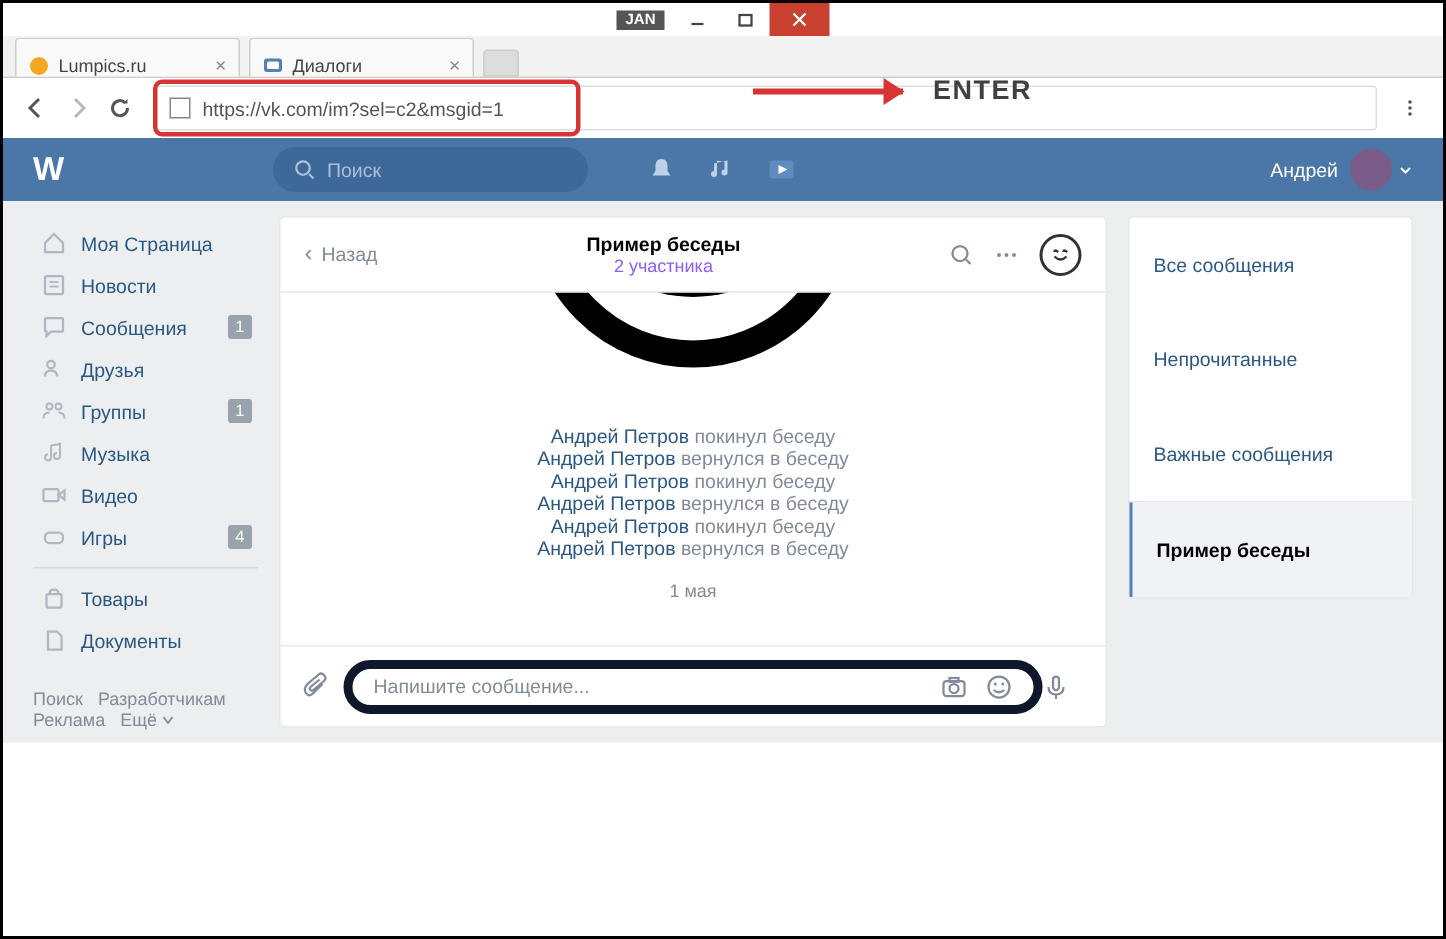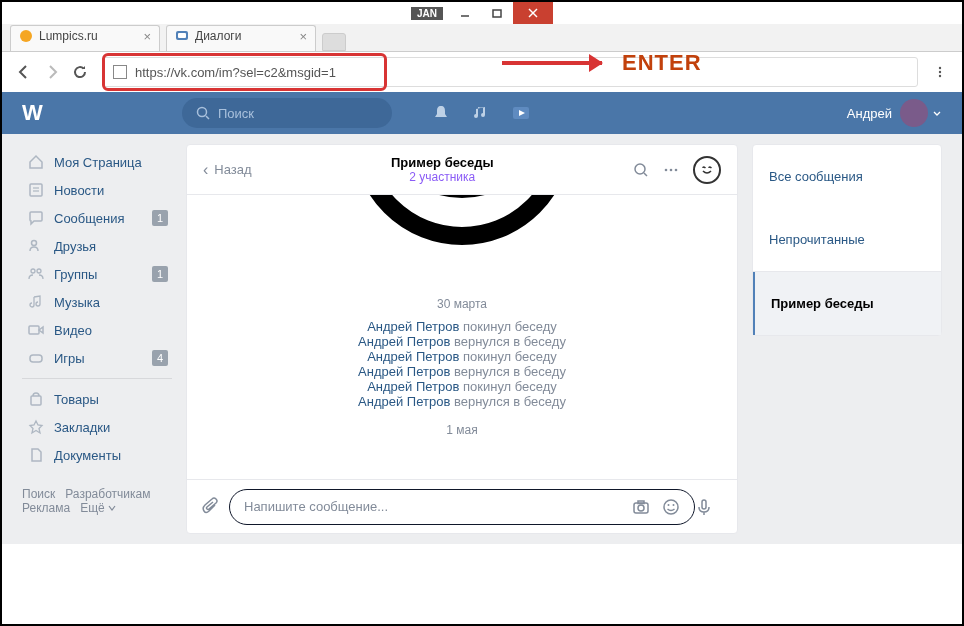--- a/index.html
+++ b/index.html
@@ -6,48 +6,48 @@
 body { font-family: -apple-system, BlinkMacSystemFont, "Segoe UI", Arial, sans-serif; background: #fff; width: 964px; height: 626px; overflow: hidden; position: relative; border: 2px solid #000;}
 
 
 .titlebar { height: 22px; background: #fff; display: flex; justify-content: center; align-items: center; padding-right: 0; }
 .titlebar .jan { background:#555; color:#fff; font-size:10px; padding:1px 6px; margin-right: 6px; font-weight:bold;}
 .win-btn { width: 32px; height: 22px; display: inline-flex; align-items: center; justify-content: center; font-size: 12px; color: #444;}
 .win-close { background: #c94030; color: #fff; width: 40px;}
 
 
 .tabstrip { height: 28px; background: #f2f2f2; display: flex; align-items: flex-end; padding-left: 8px; border-bottom: 1px solid #ccc;}
-.tab { display: flex; align-items: flex-start; height: 26px; padding: 3px 8px 0 8px; background: #f9f9f9; border: 1px solid #ccc; border-bottom: none; border-radius: 3px 3px 0 0; margin-right: 6px; font-size: 12px; color: #444; min-width: 150px; position: relative;}
+.tab { display: flex; align-items: flex-end; height: 26px; padding: 3px 8px 0 8px; background: #f9f9f9; border: 1px solid #ccc; border-bottom: none; border-radius: 3px 3px 0 0; margin-right: 6px; font-size: 12px; color: #444; min-width: 150px; position: relative;}
 .tab .favicon { width: 14px; height: 14px; margin-right: 6px;}
 .tab .close { margin-left: auto; color: #888; font-size: 13px;}
 .newtab { width: 24px; height: 18px; background: #ddd; border-radius: 3px 3px 0 0; border:1px solid #ccc;}
 
 
 .toolbar { height: 40px; display: flex; align-items: center; padding: 0 8px; background: #fff;}
 .navbtn { width: 28px; height: 28px; display: flex; align-items: center; justify-content: center; color: #666; font-size: 16px; border-radius: 50%;}
 .urlbox-wrap { flex: 1; position: relative; margin: 0 8px;}
 .urlbox { width: 100%; height: 30px; border: 1px solid #ddd; border-radius: 3px; display: flex; align-items: center; padding: 0 10px; font-size: 13px; color: #555;}
 .url-highlight { position: absolute; left: 0; top: -4px; height: 38px; width: 285px; border: 3px solid #d83434; border-radius: 6px; pointer-events: none;}
 .url-file-icon { width:14px; height:14px; display:inline-block; border:1px solid #888; margin-right:8px;}
 .enter-annotation { position: absolute; left: 400px; top: -7px; display: flex; align-items: center;}
 .enter-annotation .arrow { width: 100px; height: 4px; background: #d83434; position: relative; margin-right: 20px;}
 .enter-annotation .arrow::after { content:''; position:absolute; right:-1px; top:-7px; border-left:14px solid #d83434; border-top:9px solid transparent; border-bottom:9px solid transparent;}
-.enter-annotation .text { color: #c2410c; font-weight: 900; font-size: 22px; letter-spacing: 1px;}
+.enter-annotation .text { color: #404040; font-weight: 900; font-size: 18px; letter-spacing: 1px;}
 
 
 .vk-header { height: 42px; background: #4a76a8; display: flex; align-items: center; padding: 0 20px; color: #fff;}
 .vk-logo { font-weight: bold; font-size: 22px; letter-spacing: -1px; width: 60px;}
 .vk-search { background: #3e6898; border-radius: 16px; height: 30px; width: 210px; display: flex; align-items: center; padding: 0 14px; color: #a8c0dc; font-size: 13px;}
 .vk-header-icons { display: flex; gap: 22px; margin-left: 40px; color: #bed1e6;}
 .vk-header-icons span { font-size: 16px;}
 .vk-user { margin-left: auto; display: flex; align-items: center; font-size: 13px;}
 .vk-avatar { width: 28px; height: 28px; border-radius: 50%; background: #7a5b8a; margin-left: 8px;}
 
 
-.vk-content { display: flex; height: 410px; background: #edeef0; padding: 10px 20px;}
+.vk-content { display: flex; height: 361px; background: #edeef0; padding: 10px 20px;}
 
 
 .sidebar { width: 150px; padding-top: 4px;}
 .sidebar-item { display: flex; align-items: center; height: 28px; font-size: 13px; color: #2a5885; padding-left: 4px; position: relative;}
 .sidebar-item .icon { width: 20px; height: 20px; margin-right: 8px; color: #aeb7c2; display:flex; align-items:center; justify-content:center;}
 .sidebar-item .badge { position: absolute; right: 4px; background: #99a2ad; color: #fff; font-size: 11px; padding: 0 5px; border-radius: 2px; height: 16px; line-height: 16px;}
 .sidebar-divider { height: 1px; background: #d7d8db; margin: 6px 0;}
 .sidebar-footer { margin-top: 18px; font-size: 12px; color: #828b99;}
 .sidebar-footer a { color: #828b99; text-decoration: none; margin-right: 10px;}
 
@@ -67,21 +67,21 @@
 .big-avatar { width: 220px; height: 220px; border: 18px solid #000; border-radius: 50%; margin-top: -170px; position: relative; display:flex; align-items:center; justify-content:center;}
 .big-avatar .mouth {width:120px; height:80px; border:12px solid #000; border-radius:50%; border-top-color:transparent; border-left-color:transparent; border-right-color:transparent; position:absolute; top:75px;}
 
 .chat-messages { padding: 8px 20px; text-align: center;}
 .date-label { font-size: 12px; color: #828b99; margin: 14px 0 8px;}
 .sys-msg { font-size: 13px; color: #828b99; margin: 0 0;}
 .sys-msg b { color: #2a5885; font-weight: normal;}
 
 .chat-input-row { border-top: 1px solid #e7e8ec; height: 54px; display: flex; align-items: center; padding: 0 14px;}
 .attach-icon { width: 28px; color: #828b99; font-size: 20px;}
-.msg-input { flex: 1; border: 1px solid #0f172a; border-radius: 18px; height: 36px; padding: 0 14px; display: flex; align-items: center; justify-content: space-between;}
+.msg-input { flex: 1; border: 6px solid #0f172a; border-radius: 18px; height: 36px; padding: 0 14px; display: flex; align-items: center; justify-content: space-between;}
 .msg-input .placeholder { color: #828b99; font-size: 13px;}
 .msg-input .input-icons { display: flex; gap: 12px; color: #828b99; font-size: 16px;}
 .mic-icon { width: 28px; color: #828b99; font-size: 18px; text-align: center;}
 
 
 .right-panel { width: 190px; background: #fff; border: 1px solid #e7e8ec; border-radius: 4px; align-self: flex-start;}
 .filter-item { padding: 24px 16px; font-size: 13px; color: #2a5885;}
 .filter-divider { height: 1px; background: #e7e8ec;}
 .filter-active { font-weight: bold; color: #000; border-left: 2px solid #5181b8; background: #f0f2f5;}
 
@@ -289,28 +289,20 @@
       </div>
     <div class="sidebar-divider"></div>
     <div class="sidebar-item">
         <span class="icon">
           <svg width="16" height="16" viewBox="0 0 16 16">
             <rect x="3" y="5" width="10" height="9" rx="1" fill="none" stroke="#aeb7c2" stroke-width="1.5"></rect>
             <path d="M5 5 Q5 2 8 2 Q11 2 11 5" fill="none" stroke="#aeb7c2" stroke-width="1.5"></path>
           </svg>
         </span>
         <span>Товары</span>
-      </div>
-    <div class="sidebar-item">
-        <span class="icon">
-          <svg width="16" height="16" viewBox="0 0 16 16">
-            <path d="M8 2 L10 6 L14 6.5 L11 9.5 L12 14 L8 11.5 L4 14 L5 9.5 L2 6.5 L6 6 Z" fill="none" stroke="#aeb7c2" stroke-width="1.3"></path>
-          </svg>
-        </span>
-        <span>Закладки</span>
       </div>
     <div class="sidebar-item">
         <span class="icon">
           <svg width="16" height="16" viewBox="0 0 16 16">
             <path d="M4 2 L10 2 L13 5 L13 14 L4 14 Z" fill="none" stroke="#aeb7c2" stroke-width="1.5"></path>
           </svg>
         </span>
         <span>Документы</span>
       </div>
     <div class="sidebar-footer">
@@ -353,21 +345,20 @@
           </span>
       </div>
     </div>
     <div class="chat-body">
       <div class="big-avatar-clip">
         <div class="big-avatar">
             <div class="mouth"></div>
           </div>
       </div>
       <div class="chat-messages">
-        <div class="date-label">30 марта</div>
         <div class="sys-msg"><b>Андрей Петров</b> <span>покинул беседу</span></div>
         <div class="sys-msg"><b>Андрей Петров</b> <span>вернулся в беседу</span></div>
         <div class="sys-msg"><b>Андрей Петров</b> <span>покинул беседу</span></div>
         <div class="sys-msg"><b>Андрей Петров</b> <span>вернулся в беседу</span></div>
         <div class="sys-msg"><b>Андрей Петров</b> <span>покинул беседу</span></div>
         <div class="sys-msg"><b>Андрей Петров</b> <span>вернулся в беседу</span></div>
         <div class="date-label">1 мая</div>
       </div>
     </div>
     <div class="chat-input-row">
@@ -401,17 +392,18 @@
             <rect x="7" y="2" width="4" height="9" rx="2" fill="none" stroke="#828b99" stroke-width="1.5"></rect>
             <path d="M4 9 Q4 14 9 14 Q14 14 14 9 M9 14 L9 17" fill="none" stroke="#828b99" stroke-width="1.5"></path>
           </svg>
         </span>
     </div>
   </div>
 
   <div class="right-panel">
     <div class="filter-item">Все сообщения</div>
     <div class="filter-item">Непрочитанные</div>
+    <div class="filter-item">Важные сообщения</div>
     <div class="filter-divider"></div>
     <div class="filter-item filter-active">Пример беседы</div>
   </div>
 
 </div>
 
 </body></html>

